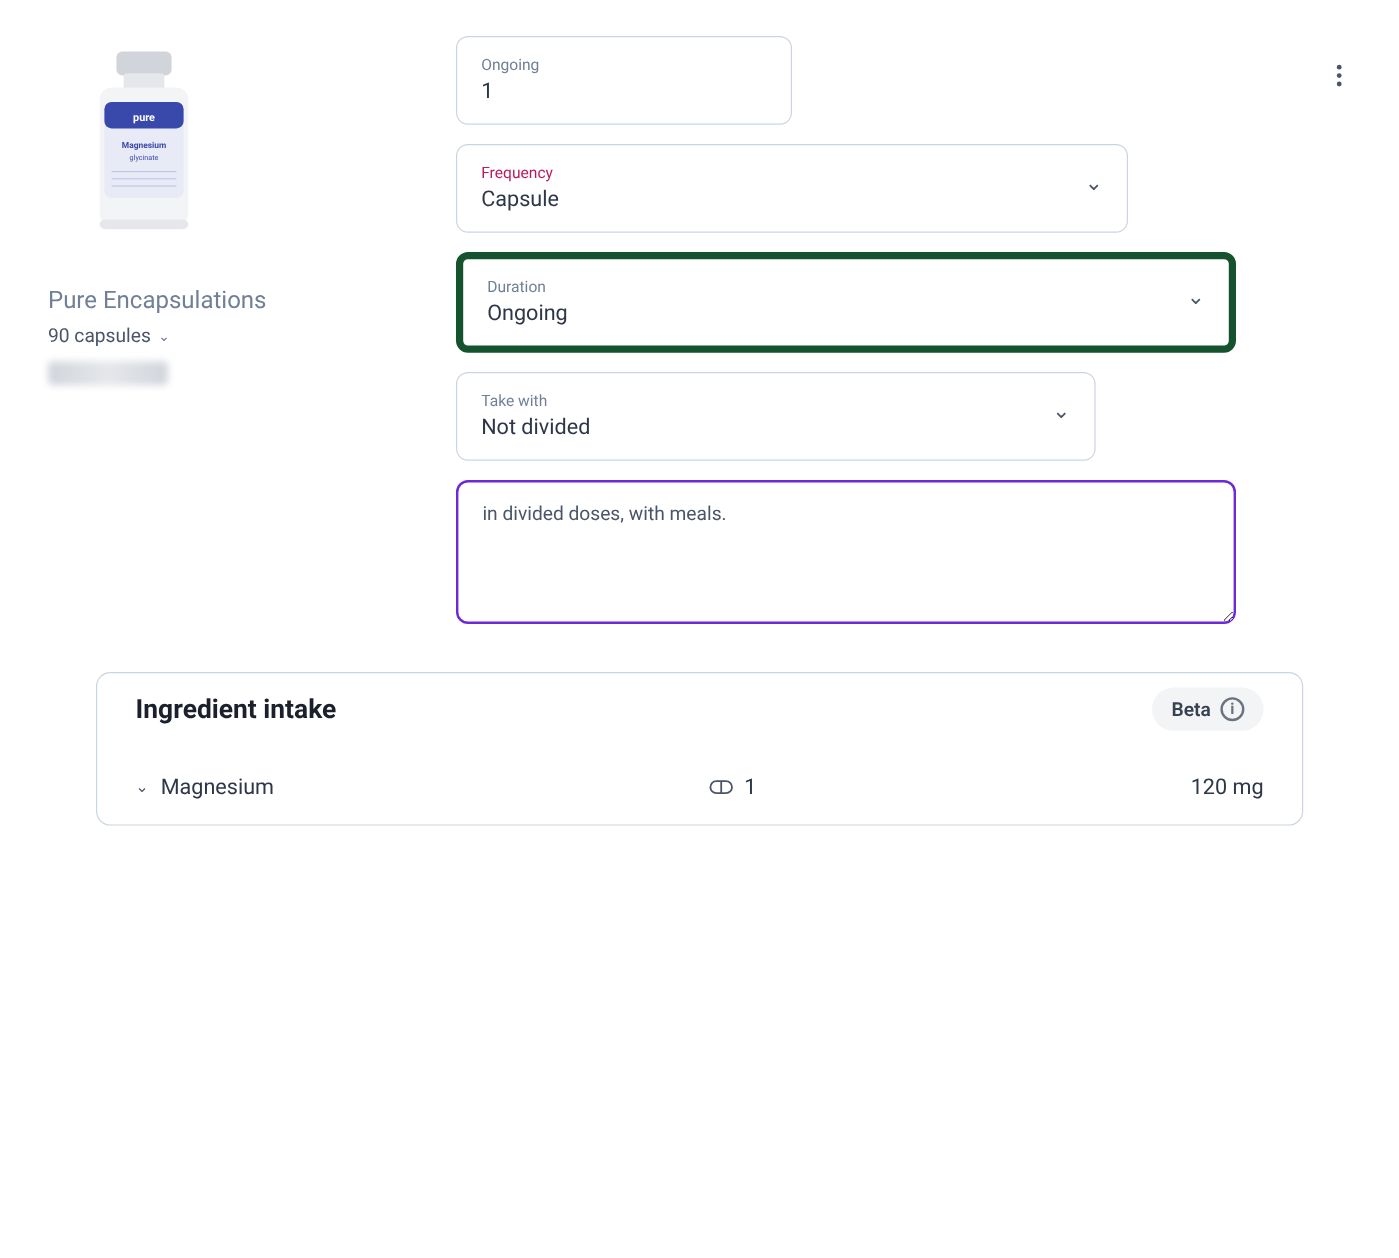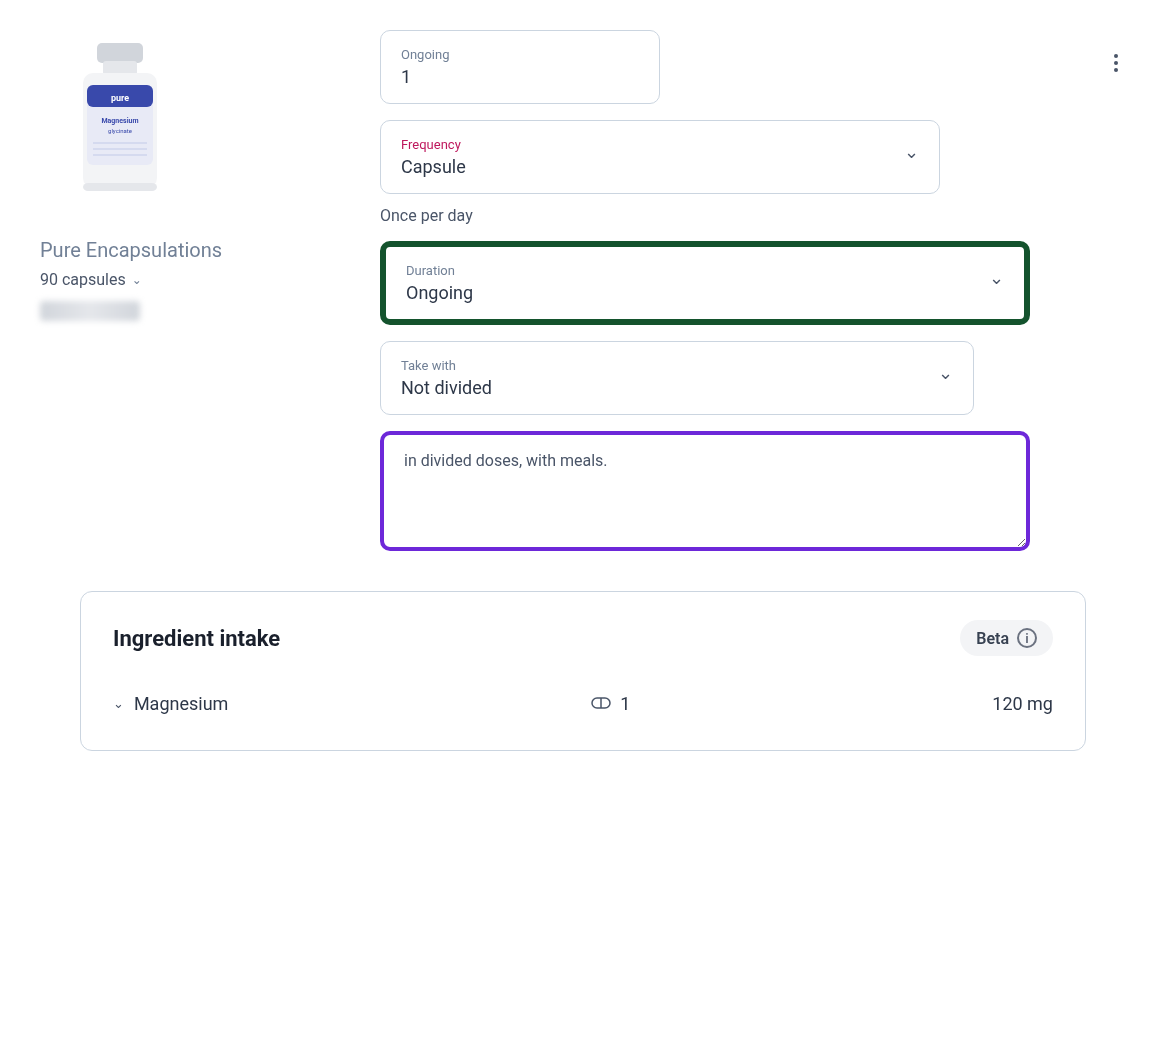--- a/index.html
+++ b/index.html
@@ -213,21 +213,21 @@
     .duration-box .chevron-down {
       font-size: 18px;
       color: #4a5568;
       margin-top: 4px;
     }
 
     .take-with-box {
       border: 1px solid #cbd5e0;
       border-radius: 10px;
       padding: 16px 20px;
-      width: 594px;
+      width: 533px;
       display: flex;
       align-items: flex-start;
       justify-content: space-between;
       cursor: pointer;
     }
 
     .take-with-box .content {
       display: flex;
       flex-direction: column;
     }
@@ -243,37 +243,37 @@
       color: #2d3748;
     }
 
     .take-with-box .chevron-down {
       font-size: 18px;
       color: #4a5568;
       margin-top: 4px;
     }
 
     .notes-textarea {
-      border: 4px solid #6d28d9;
+      border: 2px solid #6d28d9;
       border-radius: 10px;
       padding: 16px 20px;
       width: 650px;
       min-height: 120px;
       font-size: 16px;
       color: #4a5568;
       resize: vertical;
       font-family: inherit;
       outline: none;
     }
 
     
     .ingredient-section {
       border: 1px solid #cbd5e0;
       border-radius: 12px;
-      padding: 28px 32px;
+      padding: 12px 32px;
       margin: 0 40px 40px 40px;
     }
 
     .ingredient-header {
       display: flex;
       align-items: center;
       justify-content: space-between;
       margin-bottom: 28px;
     }
 
@@ -414,21 +414,20 @@
       </div>
 
       <div class="frequency-box">
         <div class="content">
           <div class="label">Frequency</div>
           <div class="value">Capsule</div>
         </div>
         <span class="chevron-down">⌄</span>
       </div>
 
-      <div class="once-per-day">Once per day</div>
 
       <div class="duration-box">
         <div class="content">
           <div class="label">Duration</div>
           <div class="value">Ongoing</div>
         </div>
         <span class="chevron-down">⌄</span>
       </div>
 
       <div class="take-with-box">

